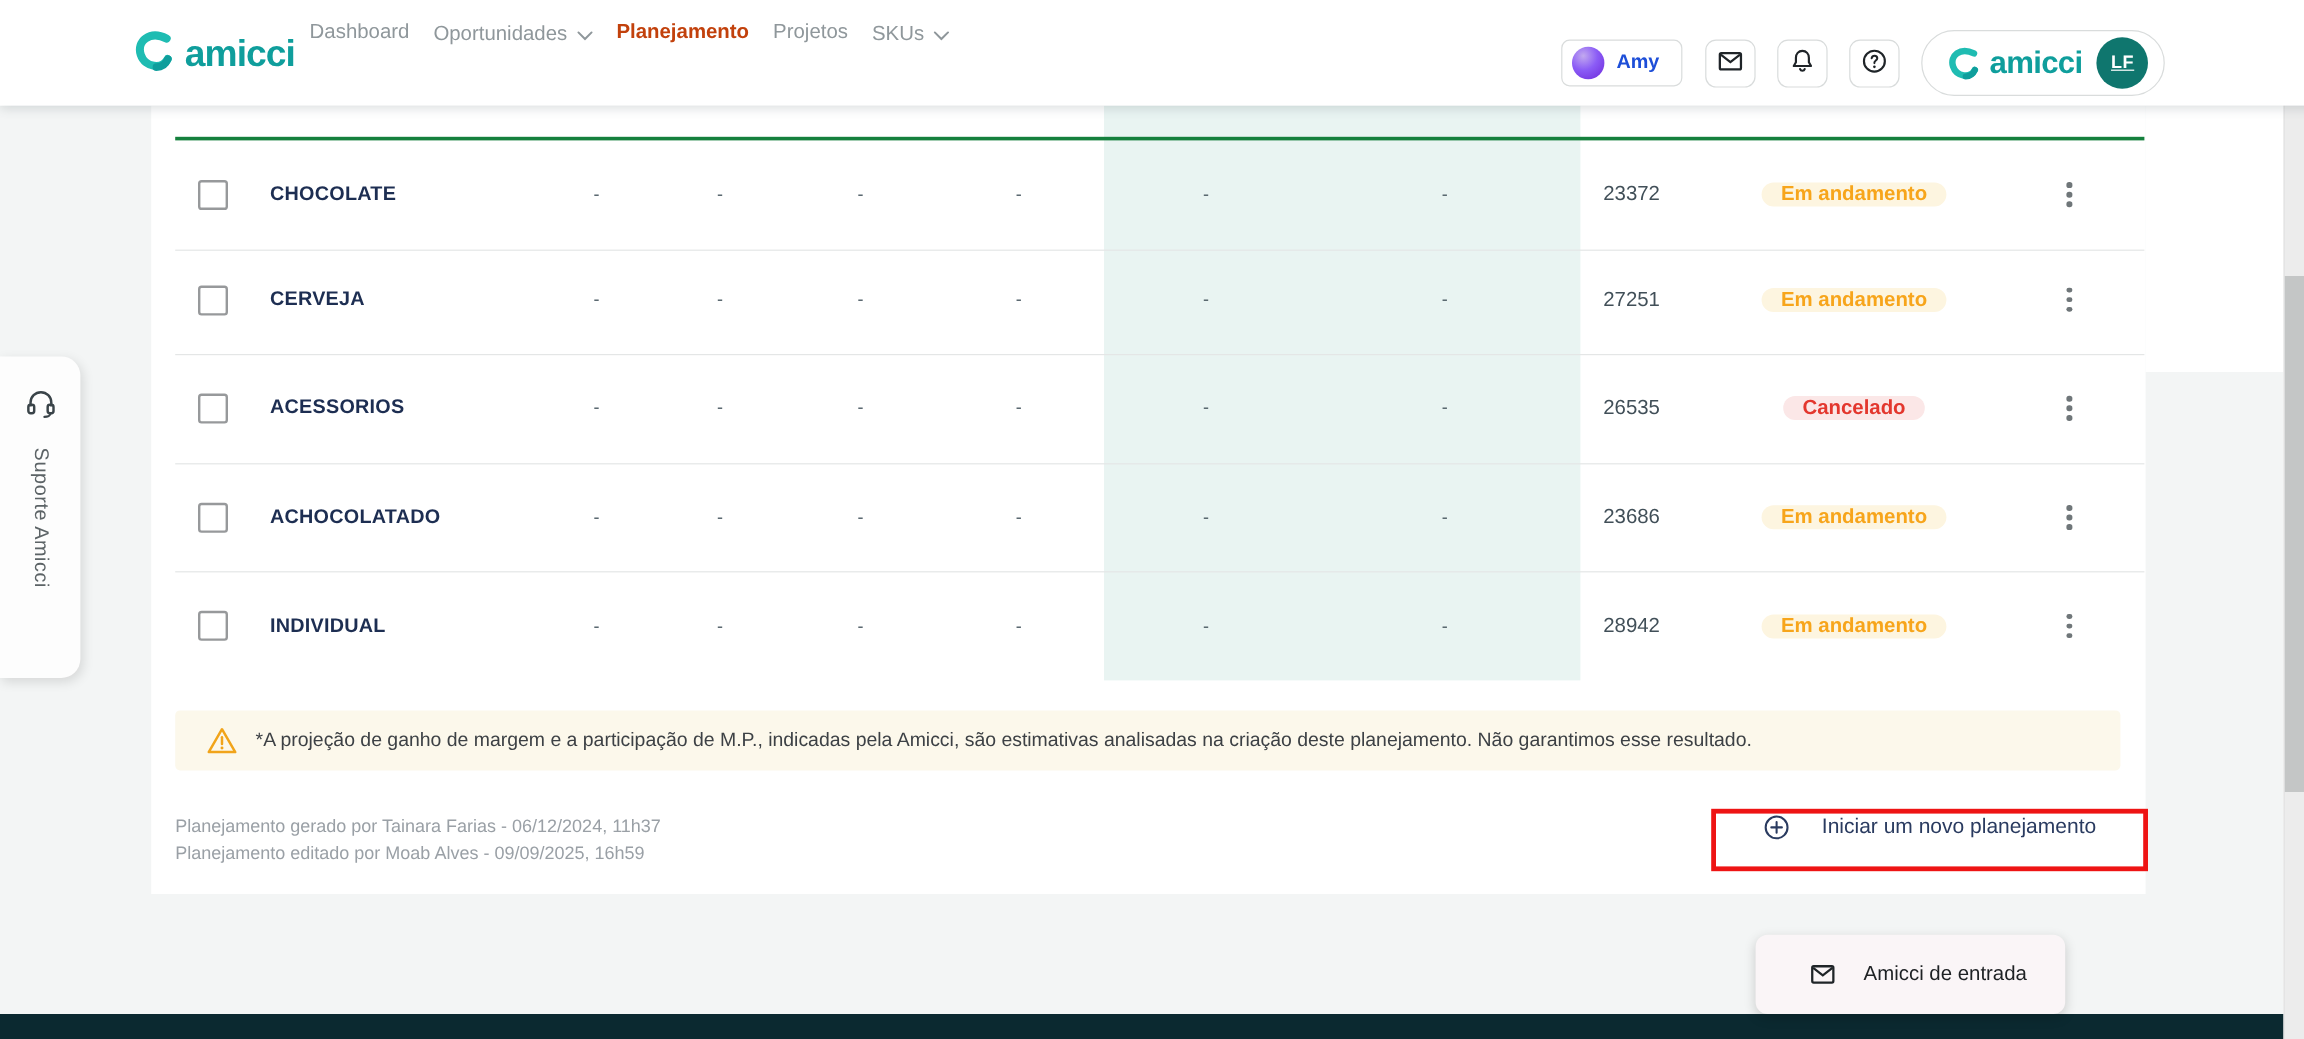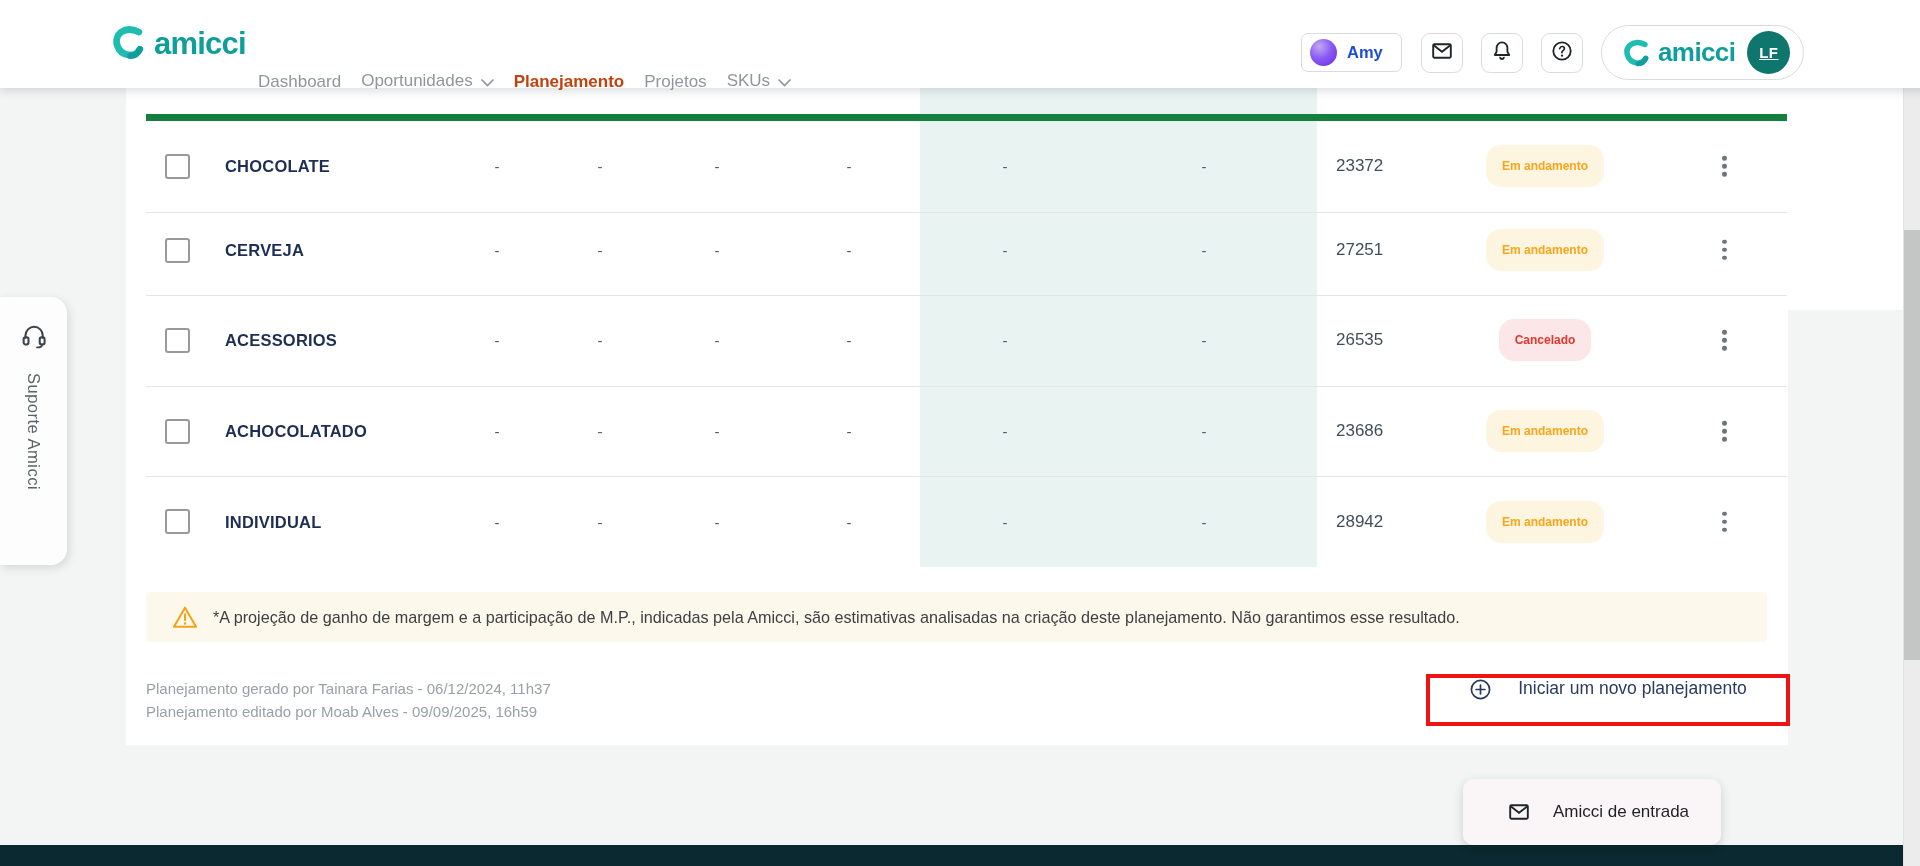--- a/index.html
+++ b/index.html
@@ -8,52 +8,52 @@
     font-family:"Liberation Sans", sans-serif;background:#fff;
   }
   
   .page-bg{position:absolute;left:0;top:88px;width:1903px;height:757px;background:#f3f5f5;}
   .right-white-strip{position:absolute;left:1788px;top:88px;width:115px;height:222px;background:#ffffff;}
   
   .navbar{position:absolute;left:0;top:0;width:1903px;height:88px;background:#fff;z-index:30;
           box-shadow:0 3px 9px rgba(70,85,90,.20);padding-left:47px;}
   .brand{position:absolute;left:110px;top:24px;display:flex;align-items:center;gap:6px;}
   .brand-word{color:#0f9e9c;font-size:31px;font-weight:bold;letter-spacing:-0.8px;}
-  .nav-links{position:absolute;left:248px;top:4px;height:88px;display:flex;align-items:flex-end;}
+  .nav-links{position:absolute;left:248px;top:17px;height:88px;display:flex;align-items:flex-start;}
   .nav-item{display:flex;align-items:center;margin:0 10px;font-size:17px;color:#8f979b;cursor:pointer;white-space:nowrap;}
   .nav-item .chev{margin-left:8px;margin-top:2px;}
   .nav-item.active{color:#c2410c;font-weight:bold;}
   .amy-chip{position:absolute;left:1301px;top:33px;width:101px;height:39px;border:1px solid #d9dcdc;
             border-radius:7px;background:#fff;display:flex;align-items:center;cursor:pointer;box-sizing:border-box;}
   .amy-avatar{width:27px;height:27px;border-radius:50%;margin-left:8px;
               background:radial-gradient(circle at 35% 28%, #c2a9ef 0%, #8b5cf6 45%, #6d28d9 100%);}
   .amy-name{margin-left:10px;font-size:16.5px;font-weight:bold;color:#1d4ed8;}
   .icon-btn{position:absolute;top:33px;width:42px;height:40px;border:1px solid #d9dcdc;border-radius:9px;
             background:#fff;display:flex;align-items:center;justify-content:center;cursor:pointer;box-sizing:border-box;}
   .org-pill{position:absolute;left:1601px;top:25px;width:203px;height:55px;border:1px solid #d9dcdc;
             border-radius:28px;background:#fff;display:flex;align-items:center;box-sizing:border-box;cursor:pointer;}
   .org-word{color:#0f9e9c;font-size:26px;font-weight:bold;letter-spacing:-0.6px;margin-left:6px;}
   .lf-avatar{width:43px;height:43px;border-radius:50%;background:#0f766e;color:#fff;font-size:15px;font-weight:bold;
              display:flex;align-items:center;justify-content:center;margin-left:12px;letter-spacing:.5px;text-decoration:underline;}
   
   .card{position:absolute;left:126px;top:88px;width:1662px;height:657px;background:#fff;}
   .teal-band{position:absolute;left:794px;top:0;width:397px;height:479px;background:#e9f4f2;}
   .row{position:absolute;left:20px;width:1641px;height:90.5px;border-bottom:1px solid #e4e6e6;}
-  .row:first-child{border-top:7px solid #15803d;}
+  .row:first-child{border-top:3px solid #15803d;}
   .row:last-child{border-bottom:0;}
   .cb{position:absolute;left:19px;top:33px;width:21px;height:21px;border:2px solid #97999b;border-radius:3px;
       background:#fff;cursor:pointer;}
   .cat{position:absolute;left:79px;top:50%;transform:translateY(-50%);font-size:16.5px;font-weight:bold;
        color:#1d2e52;letter-spacing:.2px;}
   .dash{position:absolute;top:50%;transform:translate(-50%,-50%);color:#4e5d66;font-size:15px;}
   .code{position:absolute;left:1190px;top:50%;transform:translateY(-50%);font-size:17px;color:#414f58;}
   .badge-wrap{position:absolute;left:1319px;width:160px;top:50%;transform:translateY(-50%);
               display:flex;justify-content:center;}
-  .badge{height:42px;border-radius:15px;display:inline-flex;align-items:center;padding:0 16px;
-         font-size:12px;font-weight:bold;white-space:nowrap;}
+  .badge{height:20px;border-radius:15px;display:inline-flex;align-items:center;padding:0 16px;
+         font-size:17px;font-weight:bold;white-space:nowrap;}
   .badge.progress{color:#f7a51b;background:#fdf5e0;}
   .badge.cancel{color:#e3372e;background:#fbe7e7;}
   .kebab{position:absolute;left:1570px;top:50%;transform:translateY(-50%);display:flex;flex-direction:column;
          gap:3.5px;padding:6px;cursor:pointer;}
   .kebab i{width:4.5px;height:4.5px;border-radius:50%;background:#6f7679;}
   
   .notice{position:absolute;left:20px;top:504px;width:1621px;height:50px;background:#fcf8eb;border-radius:4px;
           display:flex;align-items:center;box-sizing:border-box;}
   .notice-icon{margin-left:26px;display:flex;}
   .notice-text{margin-left:15px;font-size:16.2px;color:#3d4145;}

